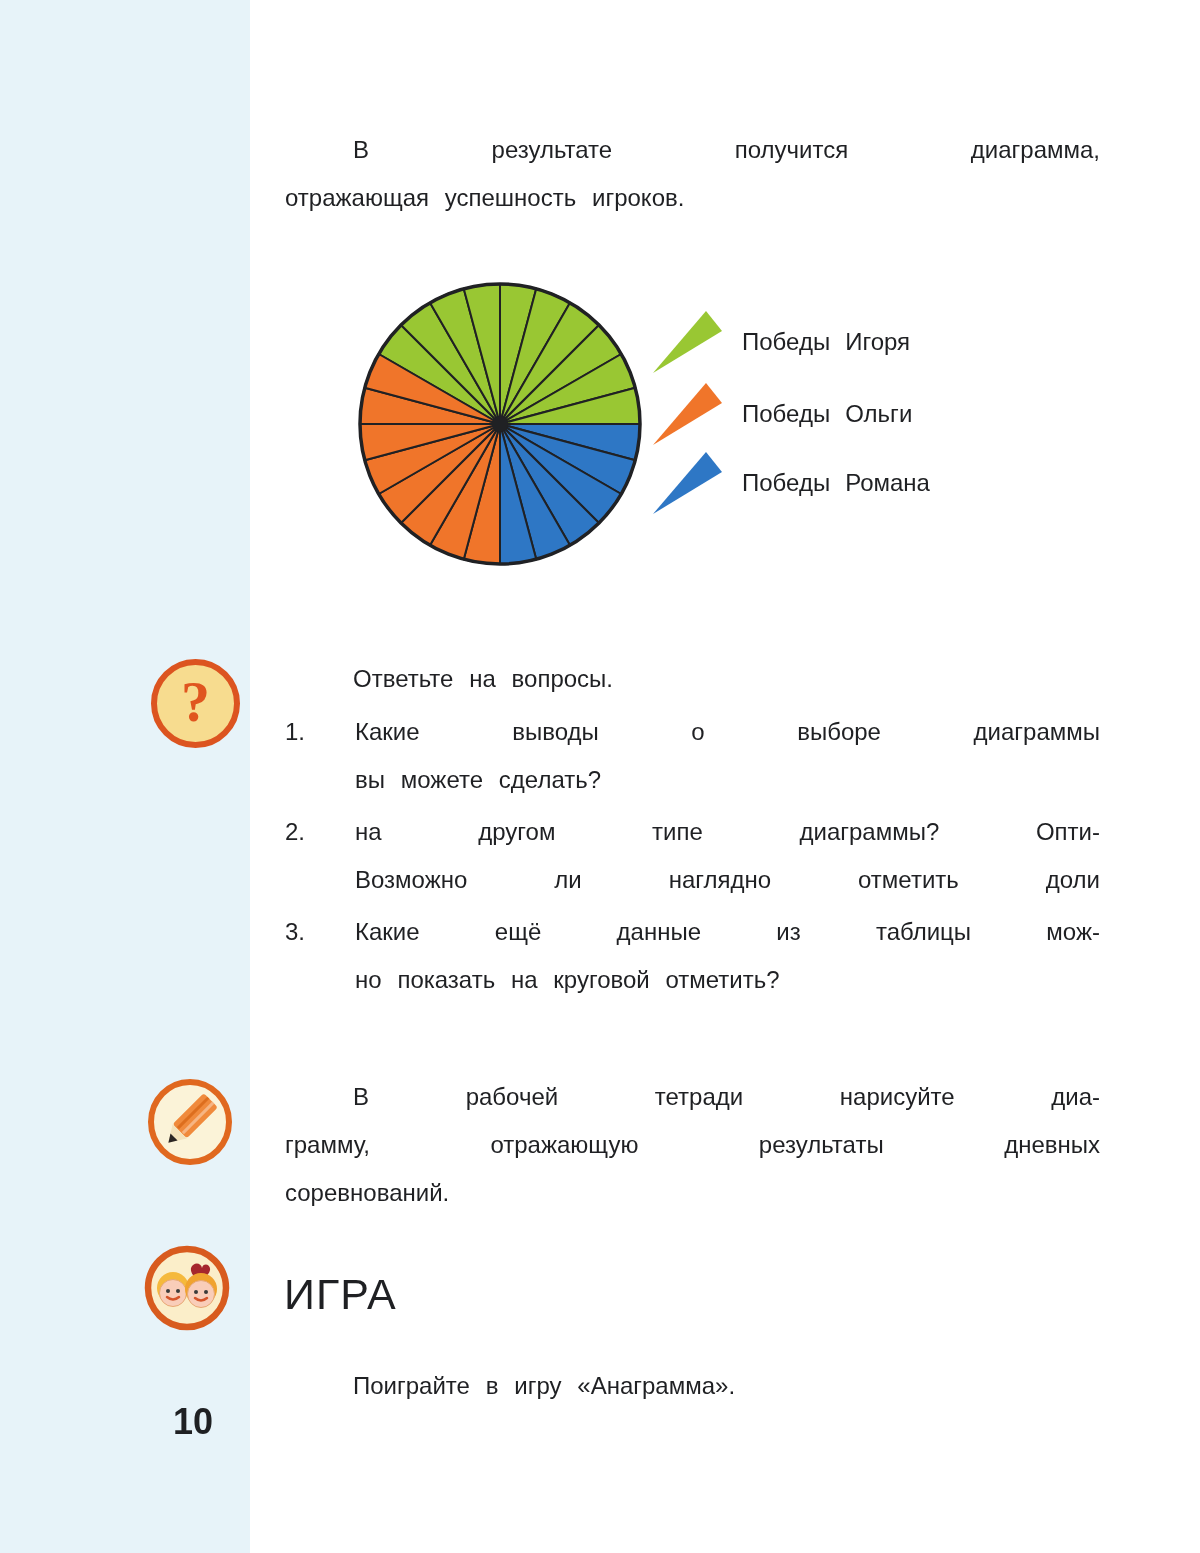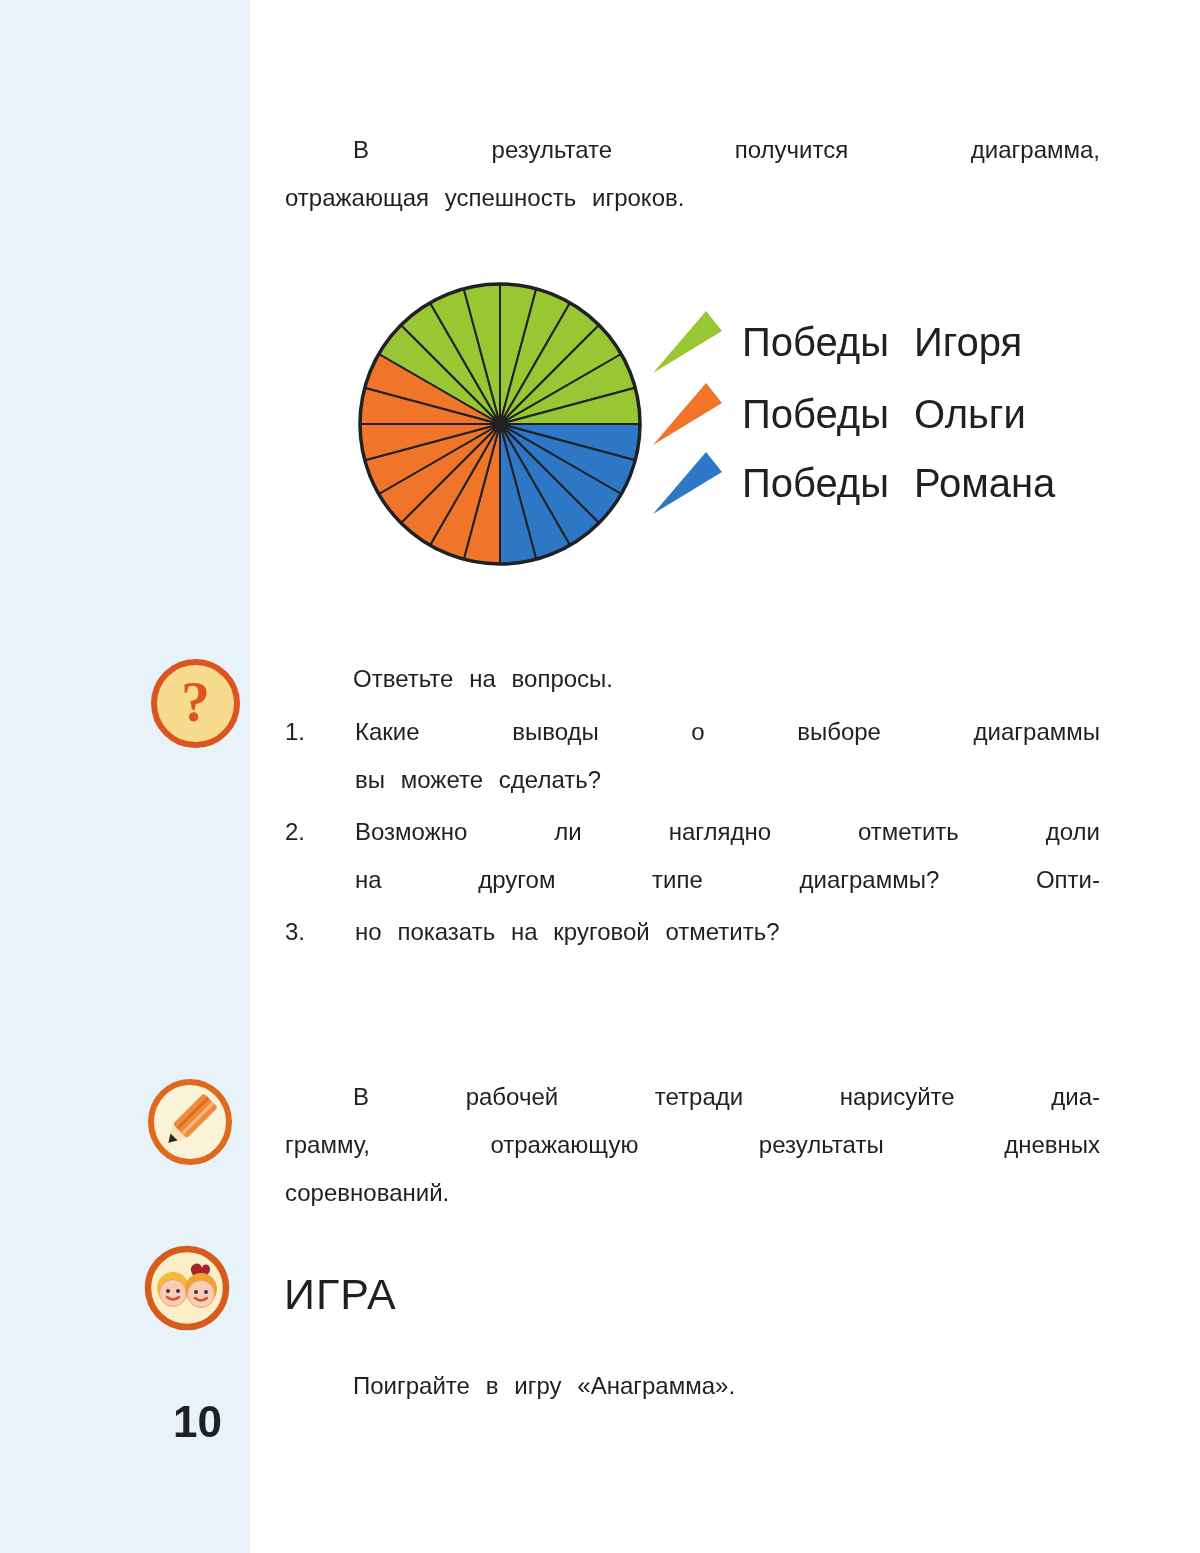--- a/index.html
+++ b/index.html
@@ -12,33 +12,33 @@
   .abs{position:absolute;}
   .strip{left:0;top:0;width:250px;height:1553px;background:#E7F3F9;}
   .para{font-size:24px;line-height:48px;word-spacing:0.38em;}
   .jl{text-align:justify;text-align-last:justify;}
   .ll{text-align:center;text-align-last:left;}
   .ind{padding-left:68px;}
   .qrow{display:flex;margin-bottom:4px;}
   .qnum{flex:0 0 70px;width:70px;}
   .qtext{flex:1;}
   .legend-row{display:flex;align-items:center;height:64px;}
-  .legend-label{font-size:40px;padding-left:10px;white-space:nowrap;word-spacing:0.35em;}
+  .legend-label{font-size:24px;padding-left:10px;white-space:nowrap;word-spacing:0.35em;}
   .qicon{
     width:77px;height:77px;border-radius:50%;
     border:6px solid #DC5420;background:#F7DC8F;
     display:flex;align-items:center;justify-content:center;
   }
   .qicon span{
     font-family:"Liberation Serif", serif;
     font-weight:bold;font-size:58px;color:#E0551F;line-height:1;
     transform:translateY(-2px);
   }
   .game-heading{font-size:43px;font-weight:normal;letter-spacing:1px;line-height:48px;}
-  .pagenum{font-size:44px;font-weight:bold;line-height:44px;}
+  .pagenum{font-size:36px;font-weight:bold;line-height:44px;}
 </style>
 </head>
 <body>
 
 <div class="abs strip"></div>
 
 <div class="abs para" style="left:285px;top:126px;width:815px;">
   <div class="jl ind">В результате получится диаграмма,</div>
   <div class="ll">отражающая успешность игроков.</div>
 </div>
@@ -105,27 +105,28 @@
   <div class="qrow">
     <div class="qnum">1.</div>
     <div class="qtext">
       <div class="jl">Какие выводы о выборе диаграммы</div>
       <div class="ll">вы можете сделать?</div>
     </div>
   </div>
   <div class="qrow">
     <div class="qnum">2.</div>
     <div class="qtext">
+      <div class="jl">на другом типе диаграммы? Опти-</div>
       <div class="jl">Возможно ли наглядно отметить доли</div>
-      <div class="jl">на другом типе диаграммы? Опти-</div>
     </div>
   </div>
   <div class="qrow">
     <div class="qnum">3.</div>
     <div class="qtext">
+      <div class="jl">Какие ещё данные из таблицы мож-</div>
       <div class="ll">но показать на круговой отметить?</div>
     </div>
   </div>
 </div>
 
 <svg class="abs" style="left:146px;top:1078px;" width="88" height="88" viewBox="0 0 88 88">
   <ellipse cx="44" cy="44" rx="39" ry="40" fill="#FBF3D8" stroke="#E0681F" stroke-width="6"></ellipse>
   <g transform="translate(45,42) rotate(-45)">
     <rect x="-16" y="-10" width="44" height="20" rx="3" fill="#F08A3C"></rect>
     <line x1="-15" y1="-3.5" x2="28" y2="-3.5" stroke="#DD6E1E" stroke-width="3"></line>

